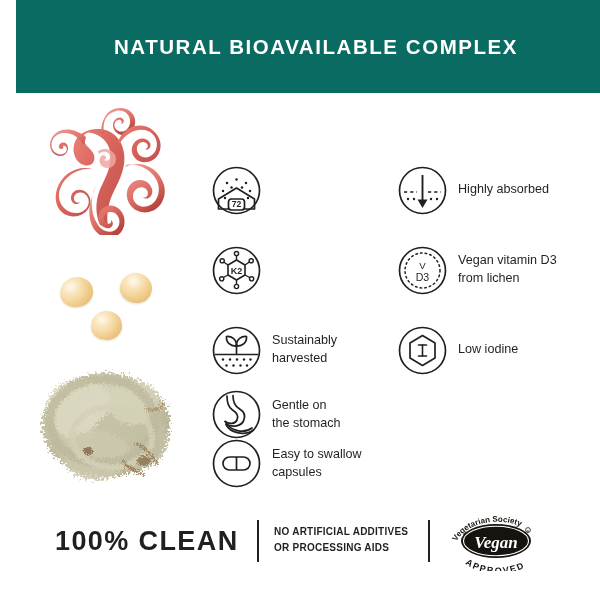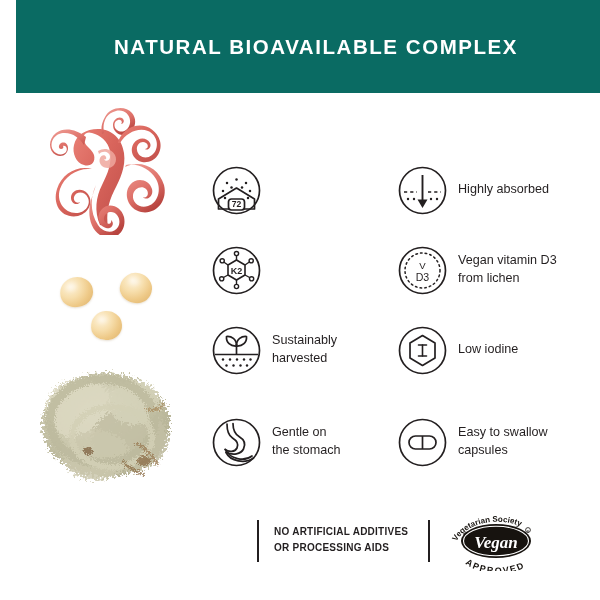--- a/index.html
+++ b/index.html
@@ -88,21 +88,21 @@
   .feature-row {
     position: absolute;
     left: 0;
     width: 388px;
     height: 80px;
     display: flex;
   }
   .feature-row.r1 { top: 0; }
   .feature-row.r2 { top: 80px; }
   .feature-row.r3 { top: 160px; }
-  .feature-row.r4 { top: 252px; }
+  .feature-row.r4 { top: 240px; flex-direction: column; }
 
   .feature {
     display: flex;
     align-items: center;
     gap: 11px;
   }
   .feature.col-left  { width: 186px; }
   .feature.col-right { width: 202px; }
 
   .icon-wrap {
@@ -440,20 +440,21 @@
             <line x1="24.5" y1="18" x2="24.5" y2="31" stroke="#231f20" stroke-width="1.7"></line>
           </svg>
         </span>
         <span class="feature-label">Easy to swallow<br>capsules</span>
       </div>
     </div>
   </div>
 
   <div class="bottom-bar">
 
+    <div class="clean-claim">100% CLEAN</div>
 
     <div class="divider d1"></div>
 
     <div class="additives">
       <span>NO ARTIFICIAL ADDITIVES</span><br>
       <span>OR PROCESSING AIDS</span>
     </div>
 
     <div class="divider d2"></div>
 

